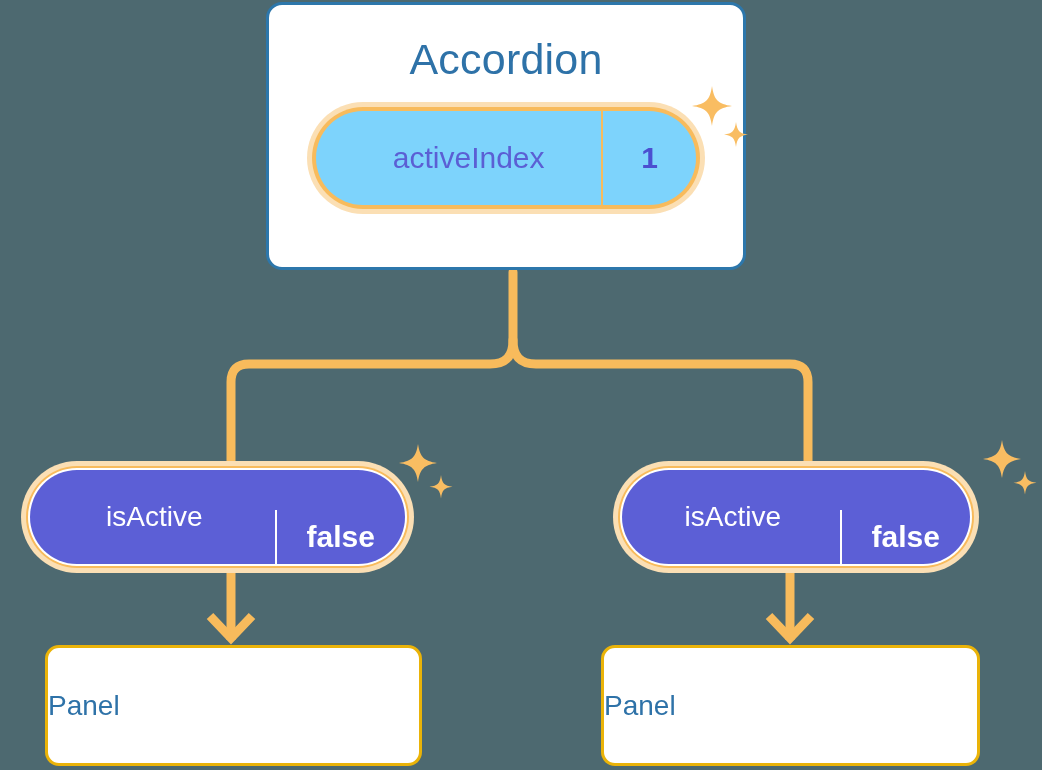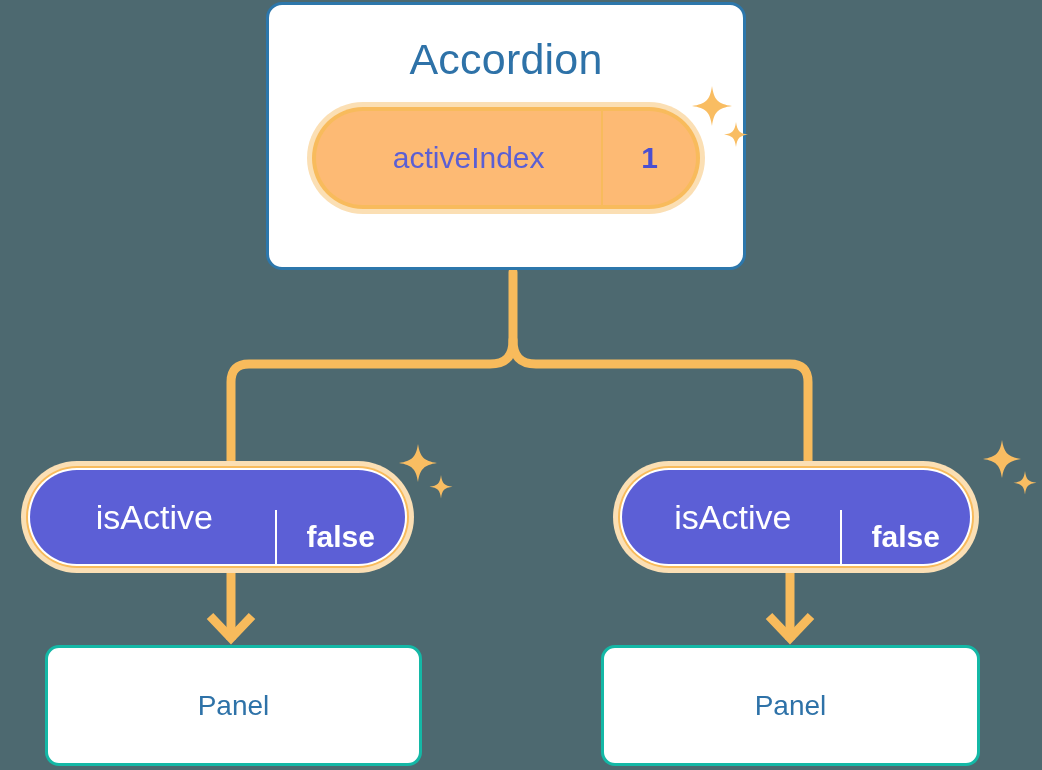--- a/index.html
+++ b/index.html
@@ -58,26 +58,26 @@
     font-weight: 400;
     letter-spacing: 0.2px;
     margin-top: 33px;
     line-height: 1;
   }
 
   
   .panel-box {
     position: absolute;
     background: #ffffff;
-    border: 3px solid #14b8a6;
+    border: 3px solid #eab308;
     border-radius: 14px;
     box-sizing: border-box;
     display: flex;
     align-items: center;
-    justify-content: center;
+    justify-content: flex-start;
     z-index: 3;
   }
   .panel-label {
     color: #2e72a8;
     font-size: 28px;
     font-weight: 400;
     line-height: 1;
   }
 
   #panel-left  { left: 45px;  top: 645px; width: 377px; height: 121px; }
@@ -119,41 +119,41 @@
   }
   .pill-key, .pill-val {
     display: flex;
     align-items: center;
     justify-content: center;
     line-height: 1;
     white-space: nowrap;
   }
 
   
-  .pill-light .pill-body { background: #fdba74; }
+  .pill-light .pill-body { background: #7dd3fc; }
   .pill-light .pill-key {
     color: #5b5fd4;
     font-size: 30px;
     font-weight: 400;
     padding: 0 26px 0 46px;
     flex: 1 1 auto;
   }
   .pill-light .pill-val {
     color: #4b4fd0;
     font-size: 30px;
     font-weight: 700;
     border-left: 2px solid #f8bb5c;
     padding: 0 38px;
   }
 
   
   .pill-filled .pill-body { background: #5c5fd6; }
   .pill-filled .pill-key {
     color: #ffffff;
-    font-size: 34px;
+    font-size: 28px;
     font-weight: 400;
     padding: 0 26px 0 30px;
     flex: 1 1 auto;
   }
   .pill-filled .pill-val {
     color: #ffffff;
     font-size: 30px;
     font-weight: 700;
     border-left: 2px solid #ffffff;
     padding: 0 30px;

